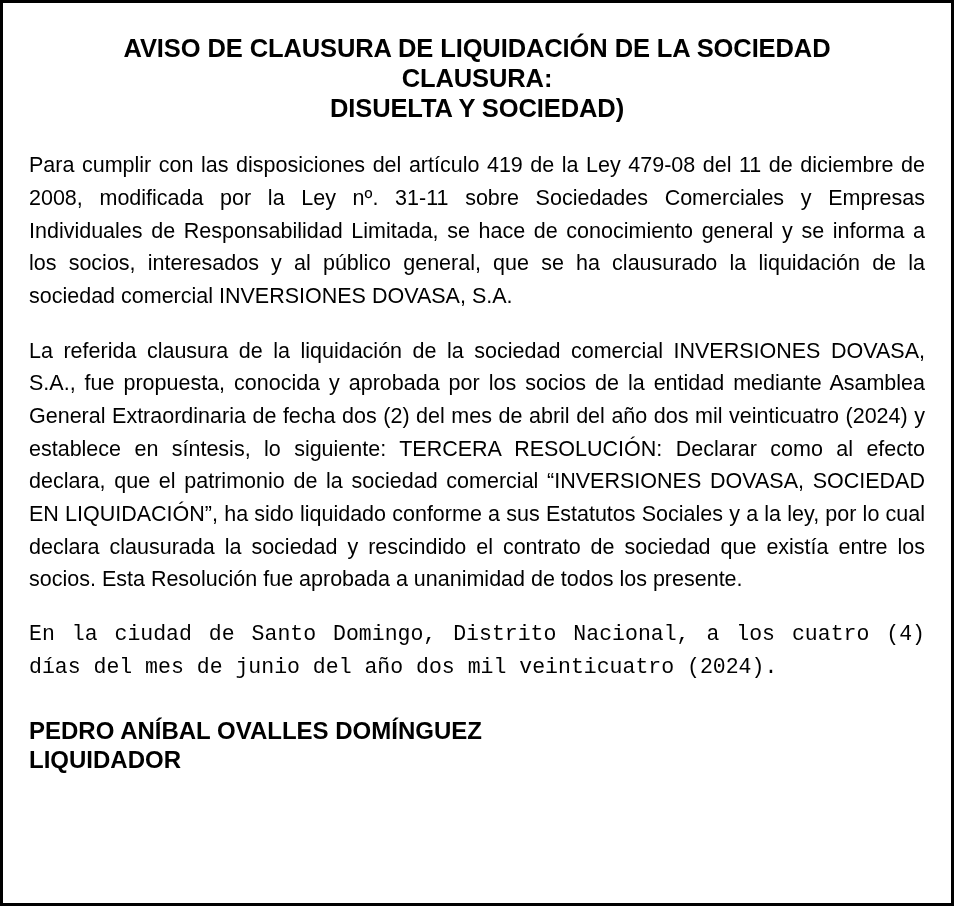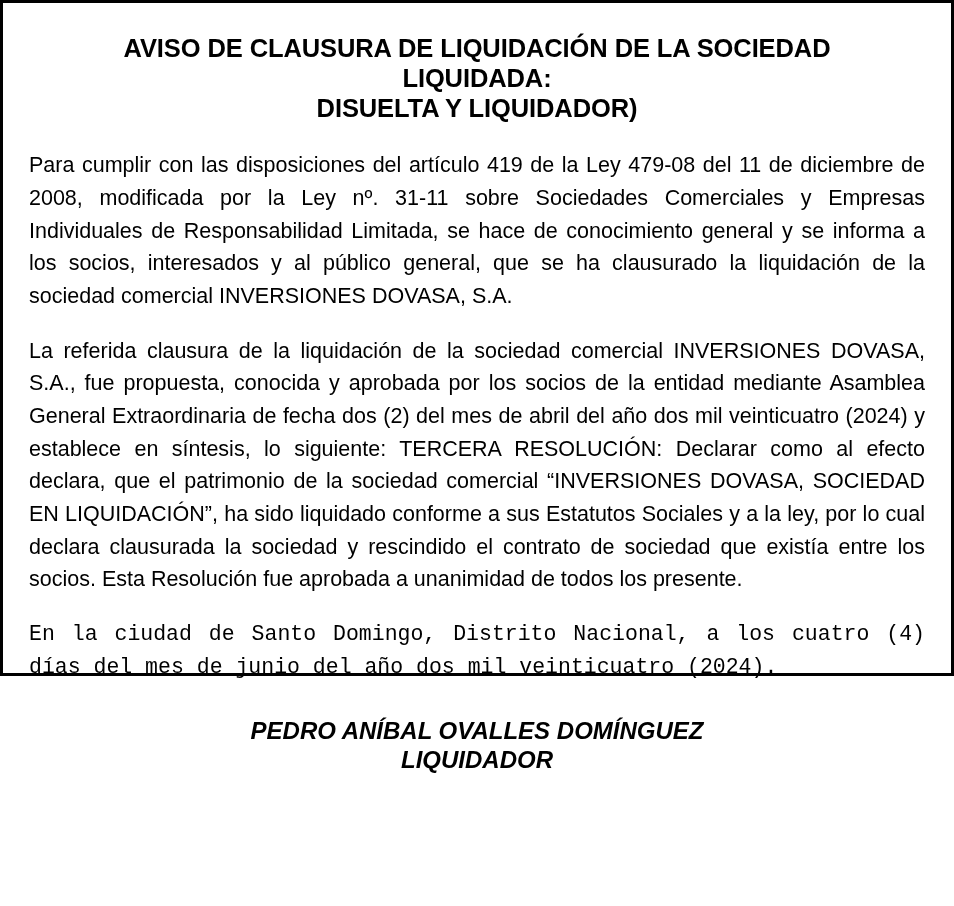--- a/index.html
+++ b/index.html
@@ -9,21 +9,21 @@
   }
   body {
     width: 954px;
     height: 906px;
     font-family: "Liberation Sans", sans-serif;
     color: #000000;
   }
   .notice {
     box-sizing: border-box;
     width: 954px;
-    height: 676px;
+    height: 906px;
     border: 3px solid #000000;
     padding: 24px 26px 18px 26px;
     background: #ffffff;
   }
   .heading {
     text-align: center;
     font-weight: bold;
     font-size: 25.5px;
     line-height: 1.18;
     letter-spacing: -0.1px;
@@ -41,39 +41,37 @@
     font-size: 21.5px;
     line-height: 1.52;
     margin: 0 0 22px 0;
   }
   p.para:last-of-type {
     margin-bottom: 0;
     font-family: Liberation Mono, monospace;
   }
   .signature {
     margin-top: 34px;
-    text-align: center;
     font-weight: bold;
     font-size: 24px;
     line-height: 1.2;
-    font-style: italic;
   }
   .signature .sline {
     display: block;
   }
 </style>
 </head>
 <body>
 
 <div class="notice">
 
   <div class="heading">
     <span class="hline">AVISO DE CLAUSURA DE LIQUIDACIÓN DE LA SOCIEDAD</span>
-    <span class="hline">LIQUIDADA:</span>
-    <span class="hline">DISUELTA Y LIQUIDADOR)</span>
+    <span class="hline">CLAUSURA:</span>
+    <span class="hline">DISUELTA Y SOCIEDAD)</span>
   </div>
 
   <div class="body-block">
     <p class="para">Para cumplir con las disposiciones del artículo 419 de la Ley 479-08 del 11 de diciembre de 2008, modificada por la Ley nº. 31-11 sobre Sociedades Comerciales y Empresas Individuales de Responsabilidad Limitada, se hace de conocimiento general y se informa a los socios, interesados y al público general, que se ha clausurado la liquidación de la sociedad comercial INVERSIONES DOVASA, S.A.</p>
     <p class="para">La referida clausura de la liquidación de la sociedad comercial INVERSIONES DOVASA, S.A., fue propuesta, conocida y aprobada por los socios de la entidad mediante Asamblea General Extraordinaria de fecha dos (2) del mes de abril del año dos mil veinticuatro (2024) y establece en síntesis, lo siguiente: TERCERA RESOLUCIÓN: Declarar como al efecto declara, que el patrimonio de la sociedad comercial “INVERSIONES DOVASA, SOCIEDAD EN LIQUIDACIÓN”, ha sido liquidado conforme a sus Estatutos Sociales y a la ley, por lo cual declara clausurada la sociedad y rescindido el contrato de sociedad que existía entre los socios. Esta Resolución fue aprobada a unanimidad de todos los presente.</p>
     <p class="para">En la ciudad de Santo Domingo, Distrito Nacional, a los cuatro (4) días del mes de junio del año dos mil veinticuatro (2024).</p>
   </div>
 
   <div class="signature">
     <span class="sline">PEDRO ANÍBAL OVALLES DOMÍNGUEZ</span>

